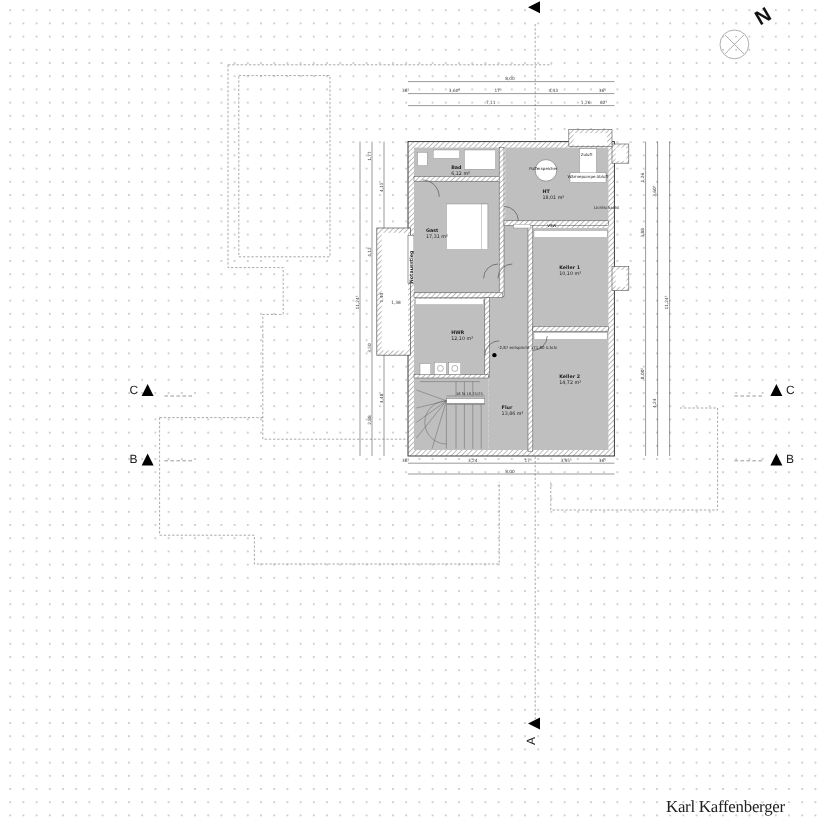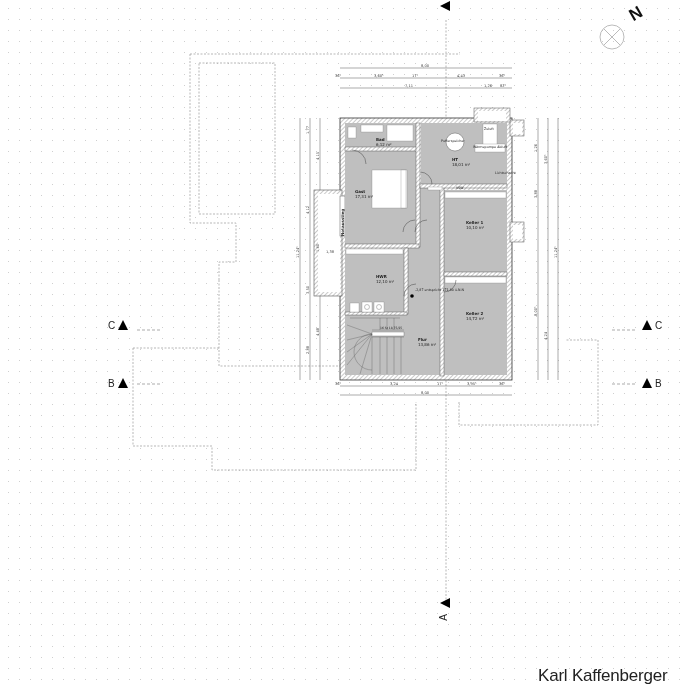--- a/index.html
+++ b/index.html
@@ -4,21 +4,21 @@
 <style>
   html,body{margin:0;padding:0;}
   body{width:689px;height:689px;overflow:hidden;background:#fff;position:relative;font-family:"DejaVu Sans",sans-serif;}
   #canvas{position:absolute;left:0;top:0;width:689px;height:689px;
     background-image:radial-gradient(circle,#cfcfcf 0.7px,transparent 0.9px);
     background-size:11px 11px;background-position:3px 3px;}
   svg{position:absolute;left:0;top:0;}
   .lbl{position:absolute;font-size:4px;color:#222;line-height:1.2;white-space:nowrap;}
   .lbl b{font-weight:bold;}
   .sec{position:absolute;font-family:"Liberation Sans",sans-serif;font-size:10px;color:#222;}
-  .author{position:absolute;left:538px;top:666px;font-family:Liberation Sans, sans-serif;font-size:17px;color:#222;letter-spacing:-0.2px;}
+  .author{position:absolute;left:555px;top:666px;font-family:Liberation Serif, serif;font-size:14px;color:#222;letter-spacing:-0.2px;}
   .north{position:absolute;left:630px;top:4px;font-family:"Liberation Sans",sans-serif;font-size:17px;font-weight:bold;color:#111;transform:rotate(-30deg);}
   .dimt{position:absolute;font-size:3.6px;color:#444;white-space:nowrap;}
   .vt{transform:rotate(-90deg);transform-origin:left top;}
 </style>
 </head>
 <body>
 
 <div id="canvas">
 <svg width="689" height="689" viewBox="0 0 689 689">
   <defs>

